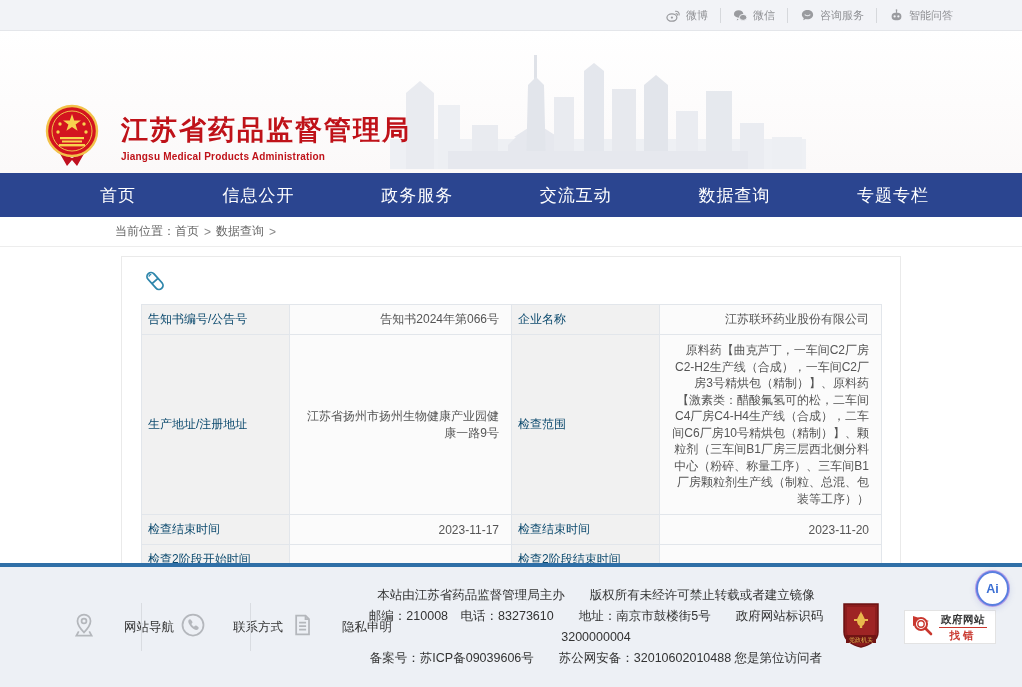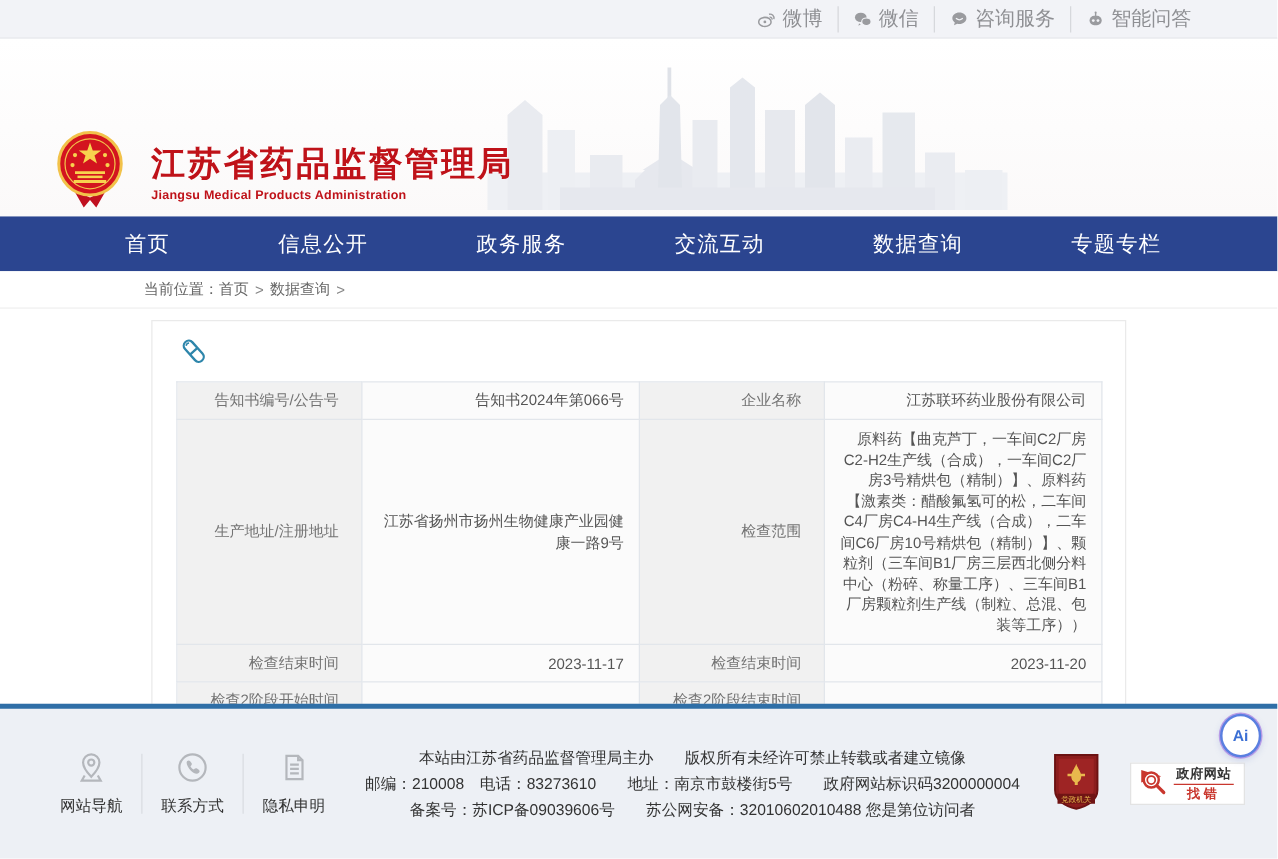--- a/index.html
+++ b/index.html
@@ -5,21 +5,21 @@
   * { box-sizing: border-box; margin: 0; padding: 0; }
   html,body { width:1022px; height:687px; }
   body {
     font-family: "Liberation Sans", "DejaVu Sans", sans-serif;
     background:#ffffff; color:#333; overflow:hidden; position:relative;
   }
   
   .topbar {
     height:31px; background:#f2f3f7; border-bottom:1px solid #e4e6ea;
     display:flex; align-items:center; justify-content:flex-end; padding-right:57px;
-    font-size:16px; color:#8f9094;
+    font-size:11px; color:#8f9094;
   }
   .topbar-item { display:flex; align-items:center; gap:5px; padding:0 12px; cursor:pointer; }
   .topbar-item + .topbar-item { border-left:1px solid #d6d8dc; }
   .topbar-item svg { display:block; }
   
   .header { height:142px; position:relative; background:linear-gradient(180deg,#ffffff 0%,#fbf9f9 100%); overflow:hidden; }
   .skyline { position:absolute; left:388px; bottom:0; }
   .brand { position:absolute; left:45px; top:73px; display:flex; align-items:center; }
   .brand-text { margin-left:22px; }
   .brand-title { font-size:27px; font-weight:bold; color:#bf1219; letter-spacing:2px; line-height:1.1; }
@@ -30,30 +30,30 @@
   
   .breadcrumb { height:30px; display:flex; align-items:center; padding-left:115px; font-size:12px; color:#666; border-bottom:1px solid #ededed; background:#fff; }
   .breadcrumb a { color:#666; text-decoration:none; cursor:pointer; }
   .breadcrumb .sep { margin:0 5px; color:#888; }
   
   .main { padding-top:9px; height:314px; background:#fff; }
   .card { width:780px; margin:0 auto; border:1px solid #eaeaea; background:#fff; padding:9px 19px 14px 19px; }
   .pill-icon { margin:2px 0 6px 1px; }
   table.detail { width:740px; border-collapse:collapse; table-layout:fixed; }
   table.detail td { border:1px solid #e2e6eb; font-size:12px; vertical-align:middle; }
-  td.lbl { background:#f1f1f1; text-align:right; padding:4px 18px 4px 6px; color:#737373; height:30px;margin-top:29px; }
+  td.lbl { background:#f1f1f1; text-align:left; padding:4px 18px 4px 6px; color:#0c4a6e; height:30px;margin-top:29px; }
   td.val { background:#fbfbfb; text-align:right; padding:4px 12px; color:#555; }
   tr.tall td.val { padding:7px 12px; line-height:16.5px; }
   tr.tall { height:110px; }
   tr.std { height:30px; }
   
   .footer { position:absolute; left:0; right:0; bottom:0; height:124px; border-top:4px solid #2f6fa7; background:#edf0f5; }
   .footer-inner { display:flex; align-items:center; height:100%; padding:0 26px 0 42px; }
   .quick-links { display:flex; align-items:center; }
-  .quick-link { width:62px; display:flex; flex-direction:column; align-items:center; gap:4px; cursor:pointer; }
+  .quick-link { width:62px; display:flex; flex-direction:row; align-items:center; gap:26px; cursor:pointer;margin-left:28px; }
   .quick-link .ql-label { font-size:12.5px; color:#333; white-space:nowrap; }
   .ql-divider { width:1px; height:48px; background:#d9dce1; margin:0 9px; }
   .footer-center { flex:1; text-align:center; font-size:12.5px; color:#333; line-height:21px; padding:0 14px; }
   .footer-badges { display:flex; align-items:center; gap:24px; }
   .site-error-badge { background:#fff; border:1px solid #e3e3e3; width:92px; height:34px; display:flex; align-items:center; padding:2px 4px; cursor:pointer; }
   .se-text { flex:1; text-align:center; line-height:1; }
   .se-top { font-size:10.5px; font-weight:bold; color:#333; letter-spacing:.5px; }
   .se-rule { height:1px; background:#c9372e; margin:2px 4px; }
   .se-bottom { font-size:10.5px; font-weight:bold; color:#c9372e; letter-spacing:3px; }
   .ai-btn { position:absolute; top:4px; right:13px; width:33px; height:35px; border-radius:50%;

